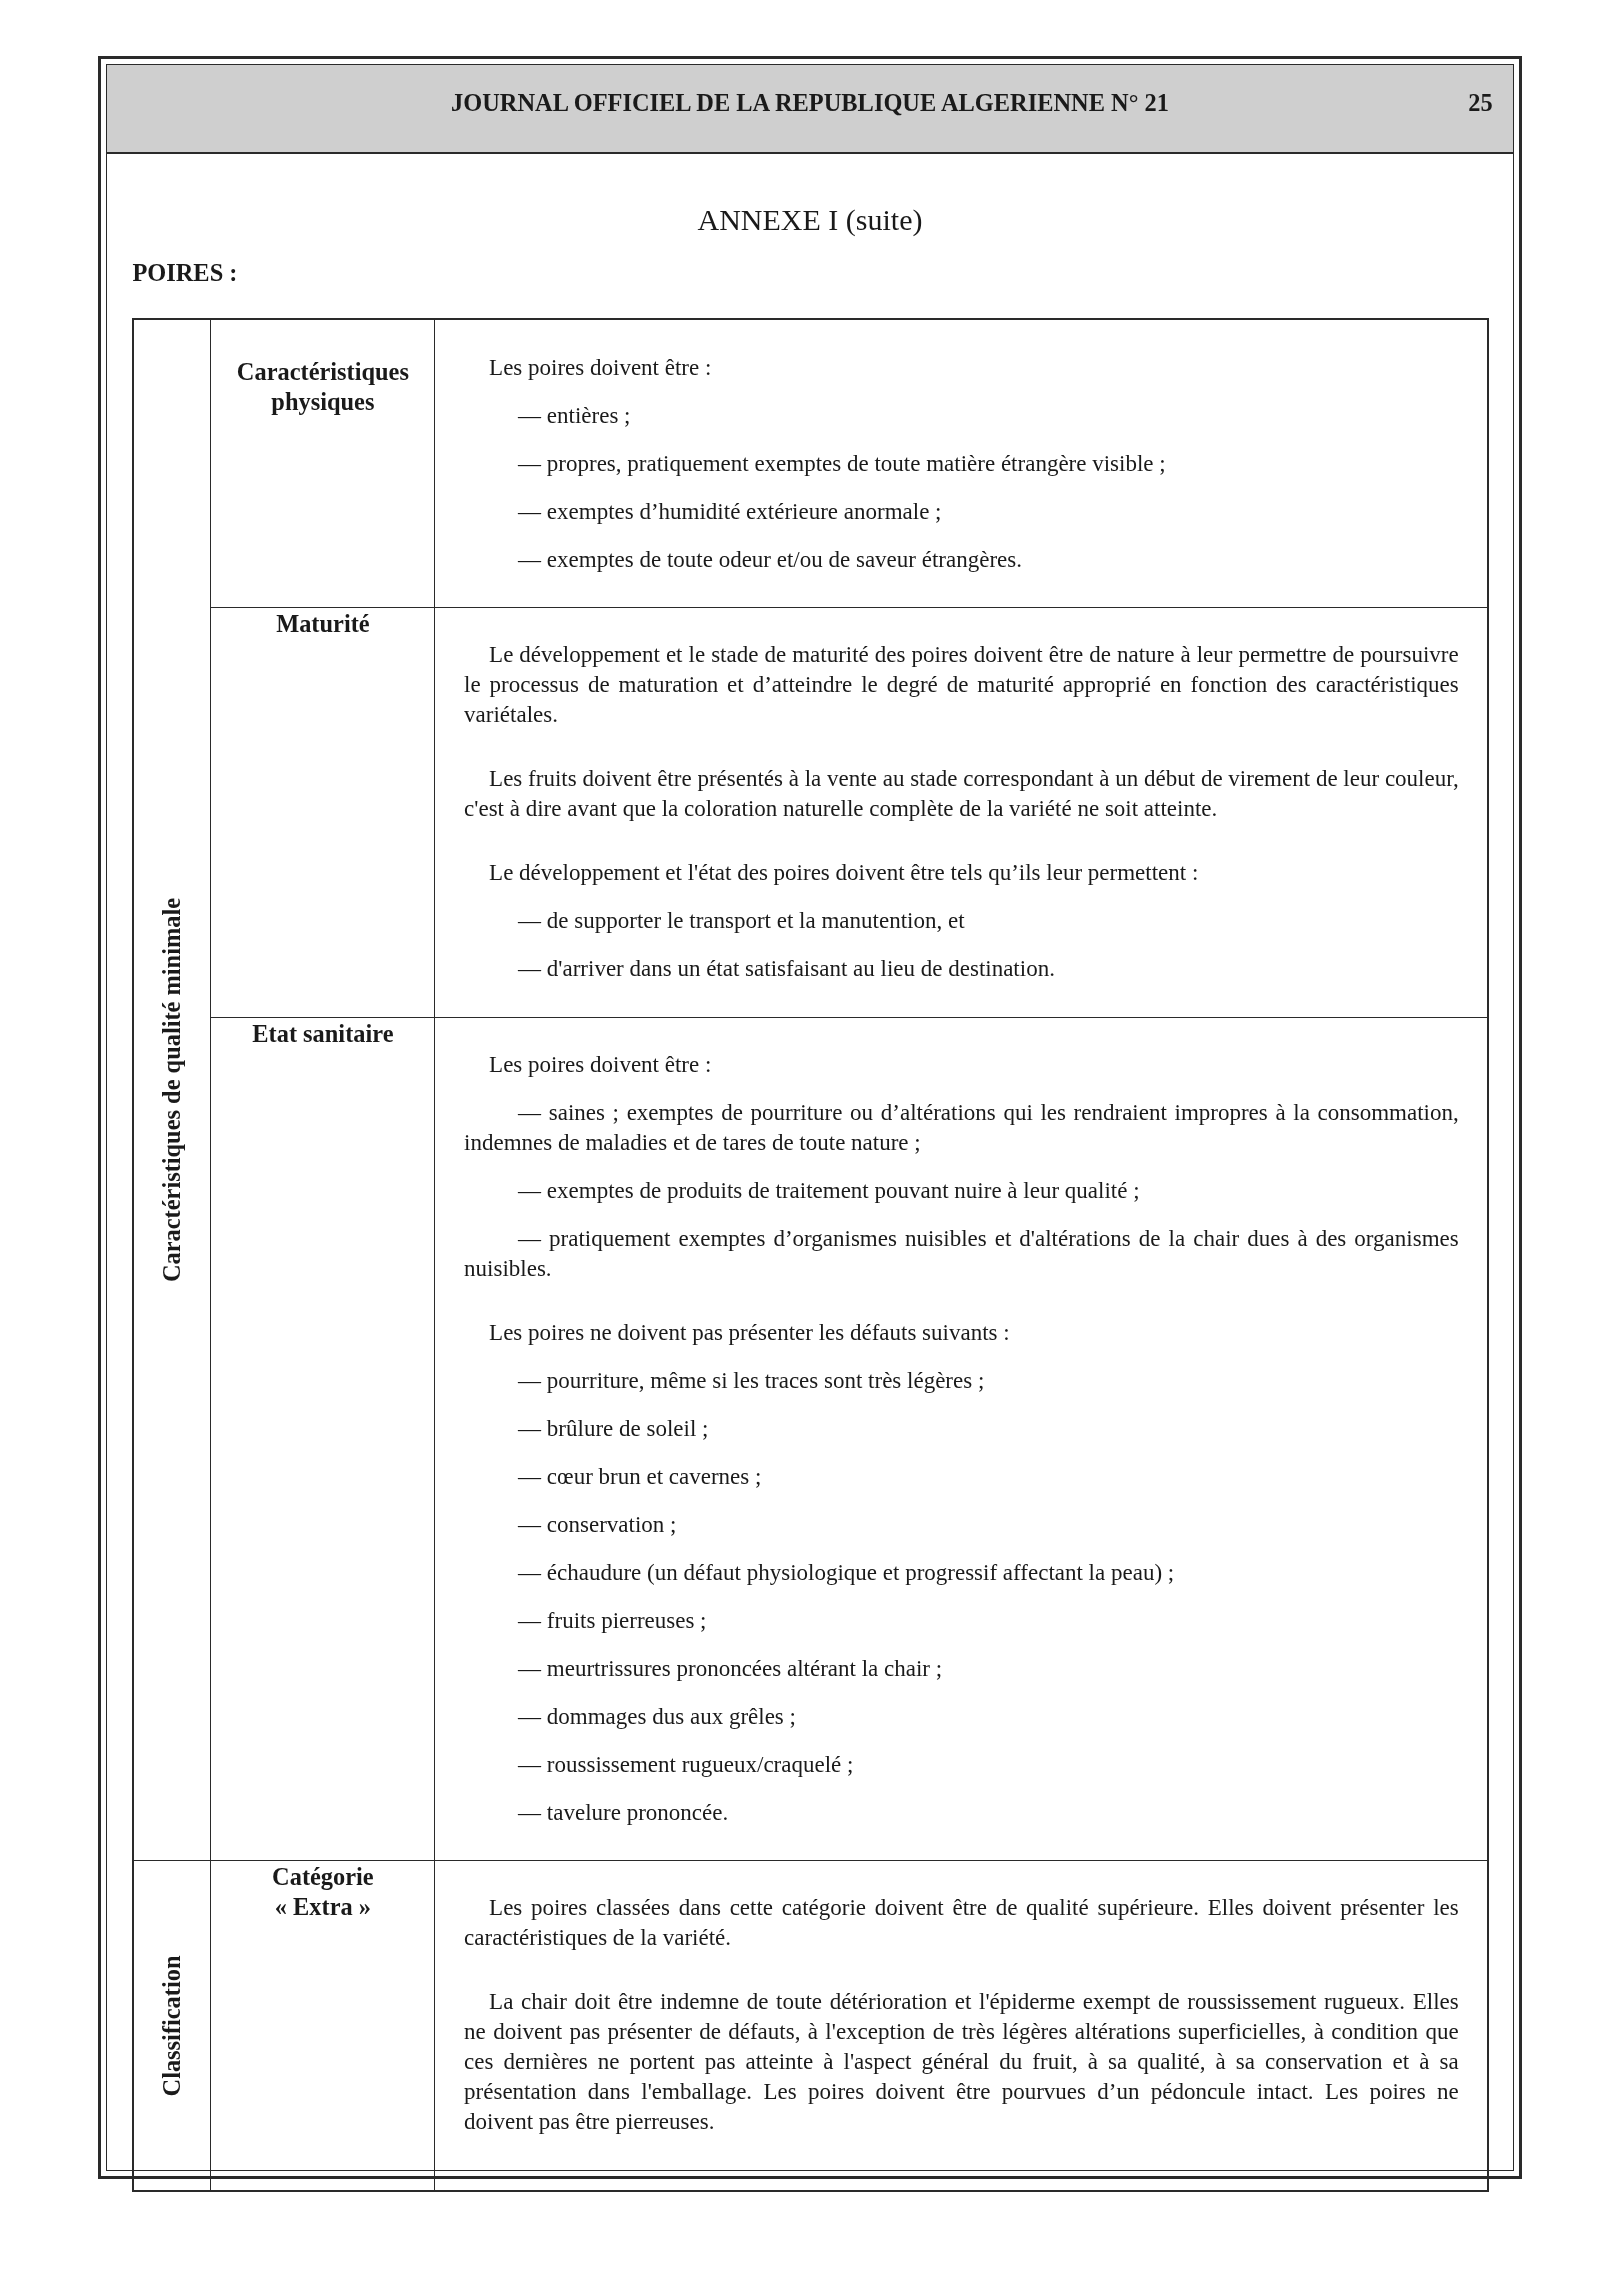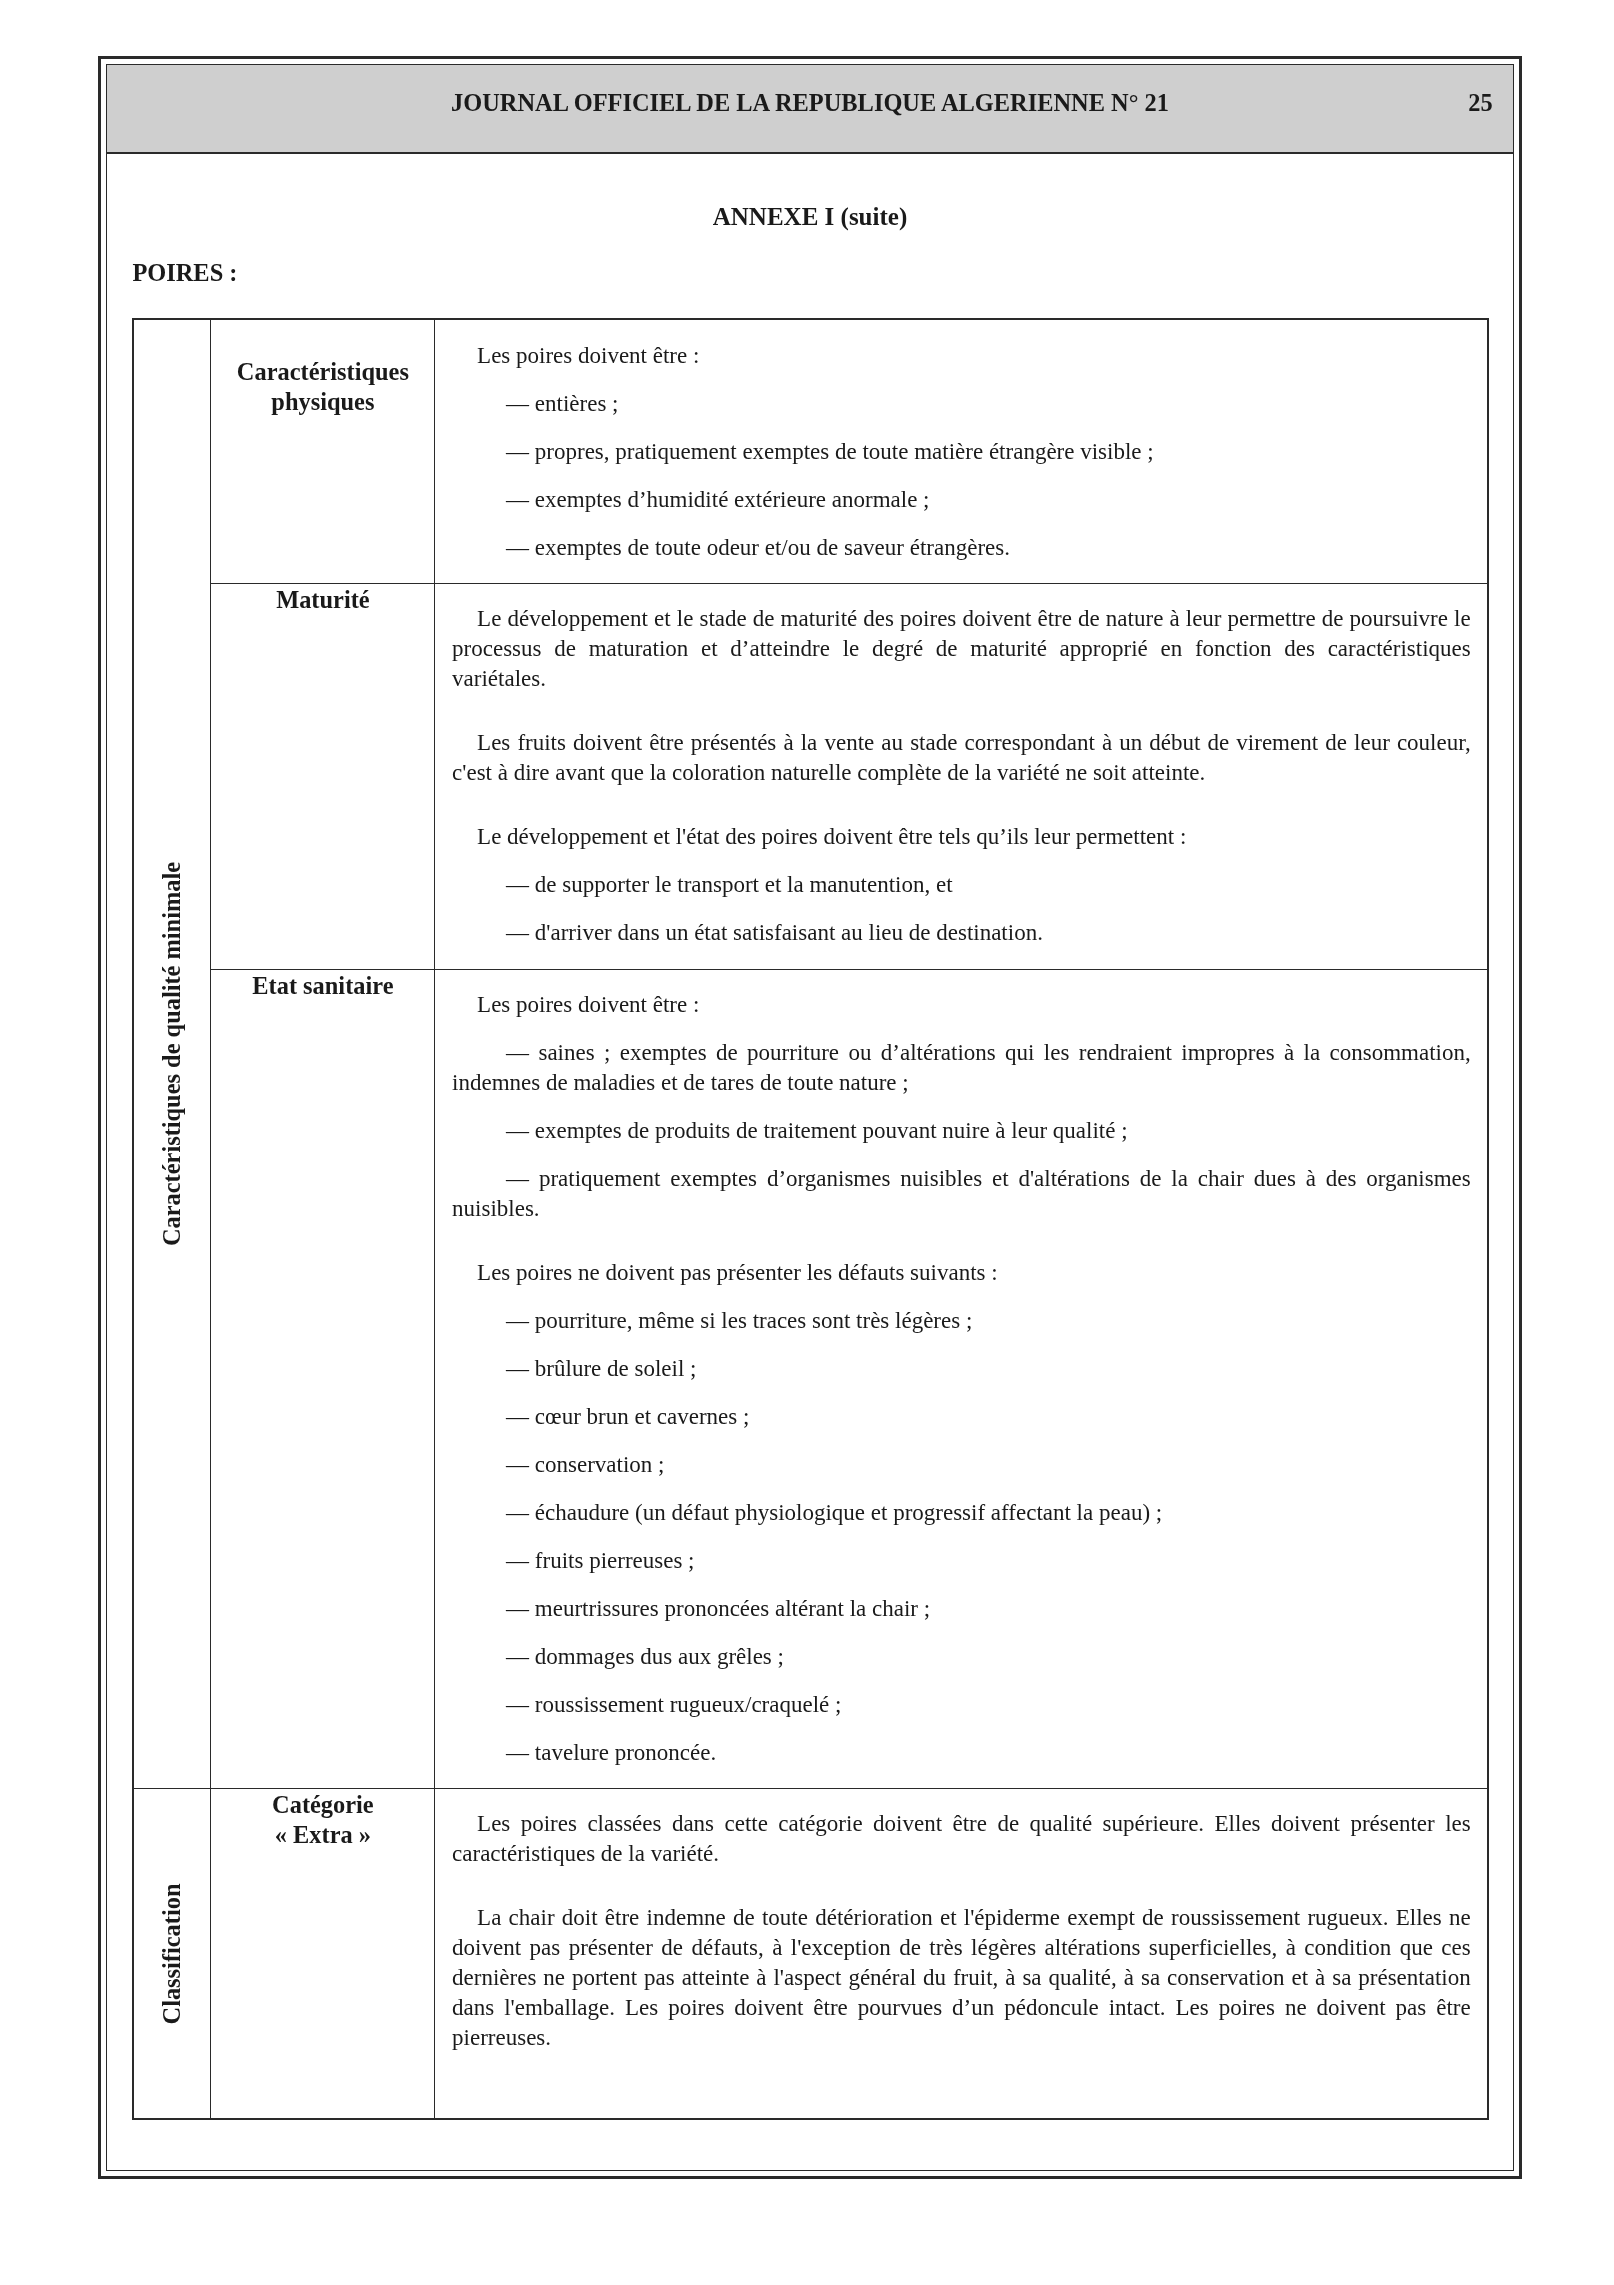--- a/index.html
+++ b/index.html
@@ -3,30 +3,30 @@
 <meta charset="utf-8">
 <style>
   html, body { margin: 0; padding: 0; background: #ffffff; }
   body { width: 1615px; height: 2285px; position: relative; font-family: "Liberation Serif", "DejaVu Serif", serif; color: #1a1a1a; }
   .outer { position: absolute; left: 98px; top: 56px; width: 1418px; height: 2117px; border: 3.6px solid #2a2a2a; }
   .inner { position: absolute; left: 5.4px; top: 5.4px; right: 5.4px; bottom: 5.4px; border: 1.8px solid #2a2a2a; }
   .header { position: absolute; left: 0; top: 0; right: 0; height: 87px; background: #cfcfcf; border-bottom: 2.7px solid #2a2a2a; }
   .hdr-date { position: absolute; left: 12.7px; top: 9px; font-weight: bold; font-size: 24.4px; line-height: 38px; }
   .hdr-title { position: absolute; left: 0; right: 0; top: 23.5px; text-align: center; font-weight: bold; font-size: 24.4px; }
   .hdr-page { position: absolute; right: 20px; top: 23.5px; font-weight: bold; font-size: 24.4px; font-family: Liberation Serif, serif; }
-  .annexe { position: absolute; left: 0; right: 0; top: 138px; text-align: center; font-weight: bold; font-size: 25px; }
+  .annexe { position: absolute; left: 0; right: 0; top: 138px; text-align: center; font-weight: normal; font-size: 30px; }
   .poires { position: absolute; left: 25px; top: 194px; font-weight: bold; font-size: 24.4px; }
   table.main { position: absolute; left: 25px; top: 253px; width: 1357px; border-collapse: collapse; border: 2.7px solid #2a2a2a; font-size: 23px; }
   table.main td { border: 1.8px solid #2a2a2a; vertical-align: top; }
   td.group { width: 74px; position: relative; vertical-align: middle; }
   .rot { position: absolute; left: 50%; top: 50%; transform: translate(-50%, -50%) rotate(-90deg); white-space: nowrap; font-weight: bold; font-size: 24.4px; }
   td.sub { width: 221px; text-align: center; vertical-align: middle; font-weight: bold; font-size: 24.4px; line-height: 30px; }
   td.sub.top { vertical-align: top; padding-top: 37px; }
   td.content { padding: 16.3px 12.7px 16.3px 12.7px; line-height: 30px; text-align: justify; }
-  p { margin: 4px; }
+  p { margin: 16px; }
   p.ind { text-indent: 25px; }
   p.dash { padding-left: 54px; margin-top: 18px; }
   p.gap { margin-top: 18px; }
   p.big { margin-top: 34px; }
 </style>
 </head>
 <body>
 
 <div class="outer">
   <div class="inner">

